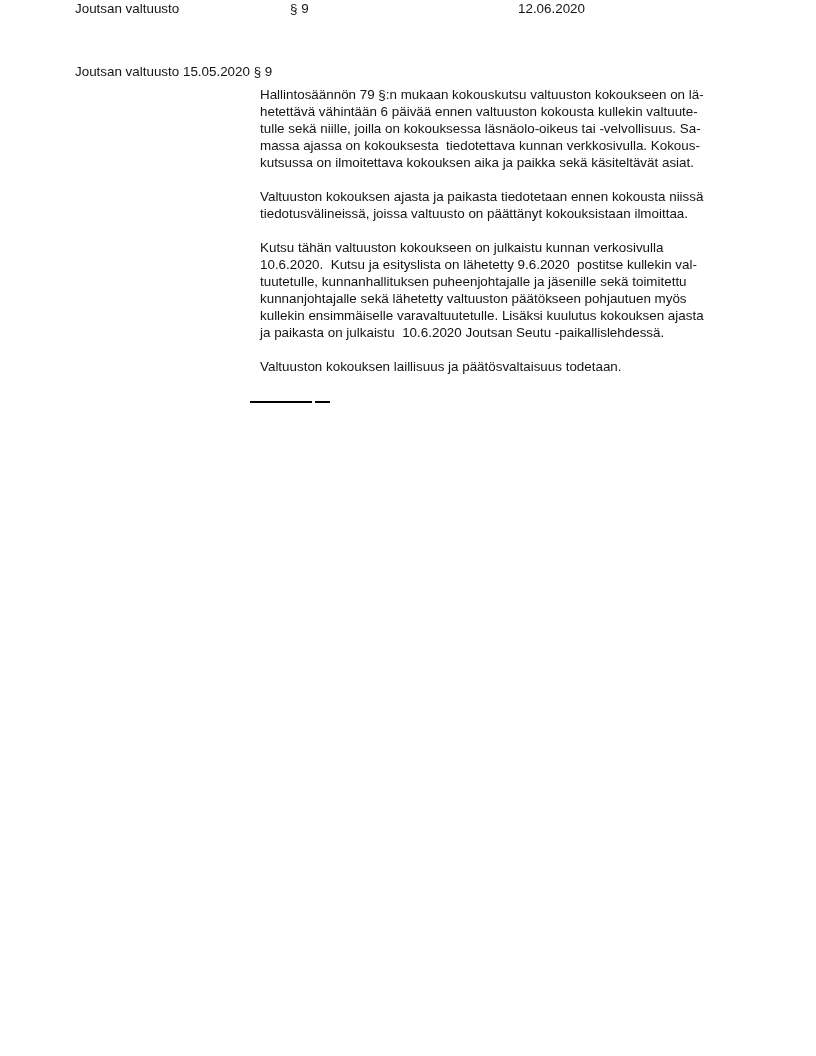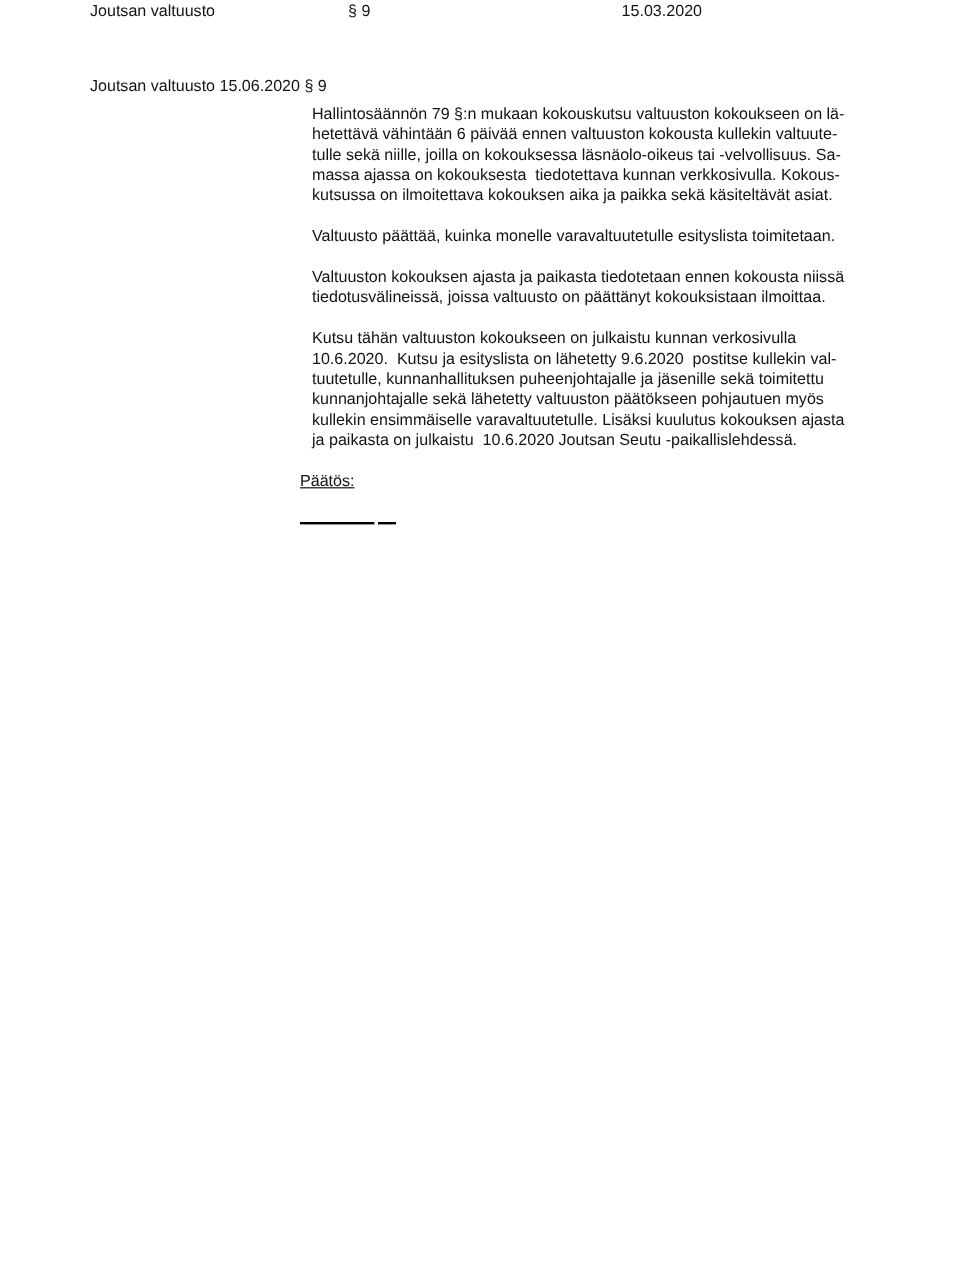--- a/index.html
+++ b/index.html
@@ -59,48 +59,47 @@
 </style>
 </head>
 <body>
 
 <div class="page">
 
   <div class="abs header-org">Joutsan valtuusto</div>
 
   <div class="abs header-sect">§ 9</div>
 
-  <div class="abs header-date">15.03.2020</div>
+  <div class="abs header-date">12.06.2020</div>
 
 
-  <div class="abs sect-heading">Joutsan valtuusto 15.06.2020 § 9</div>
+  <div class="abs sect-heading">Joutsan valtuusto 15.05.2020 § 9</div>
 
   <div class="body-col">
 
     <p class="para">Hallintosäännön 79 §:n mukaan kokouskutsu valtuuston kokoukseen on lä-
 hetettävä vähintään 6 päivää ennen valtuuston kokousta kullekin valtuute-
 tulle sekä niille, joilla on kokouksessa läsnäolo-oikeus tai -velvollisuus. Sa-
 massa ajassa on kokouksesta  tiedotettava kunnan verkkosivulla. Kokous-
 kutsussa on ilmoitettava kokouksen aika ja paikka sekä käsiteltävät asiat.</p>
 
 
-    <p class="para">Valtuusto päättää, kuinka monelle varavaltuutetulle esityslista toimitetaan.</p>
 
     <p class="para">Valtuuston kokouksen ajasta ja paikasta tiedotetaan ennen kokousta niissä
 tiedotusvälineissä, joissa valtuusto on päättänyt kokouksistaan ilmoittaa.</p>
 
     <p class="para">Kutsu tähän valtuuston kokoukseen on julkaistu kunnan verkosivulla
 10.6.2020.  Kutsu ja esityslista on lähetetty 9.6.2020  postitse kullekin val-
 tuutetulle, kunnanhallituksen puheenjohtajalle ja jäsenille sekä toimitettu
 kunnanjohtajalle sekä lähetetty valtuuston päätökseen pohjautuen myös
 kullekin ensimmäiselle varavaltuutetulle. Lisäksi kuulutus kokouksen ajasta
 ja paikasta on julkaistu  10.6.2020 Joutsan Seutu -paikallislehdessä.</p>
 
+    <p class="para">Valtuuston kokouksen laillisuus ja päätösvaltaisuus todetaan.</p>
 
-    <p class="decision-label">Päätös:</p>
 
 
     <div class="signature-line">
       <span class="sig-seg sig-seg-long"></span><span class="sig-seg sig-seg-short"></span>
     </div>
 
   </div>
 
 </div>
 

